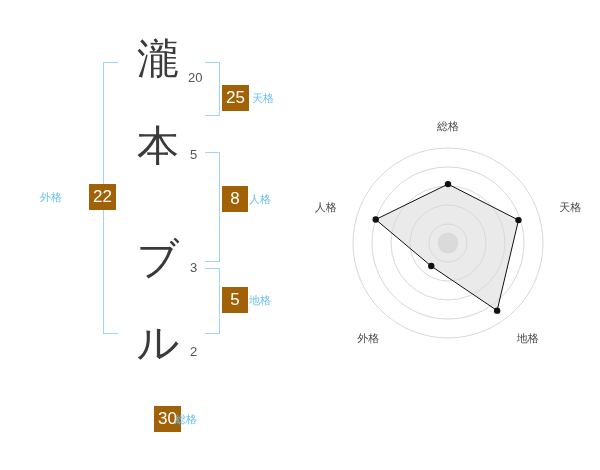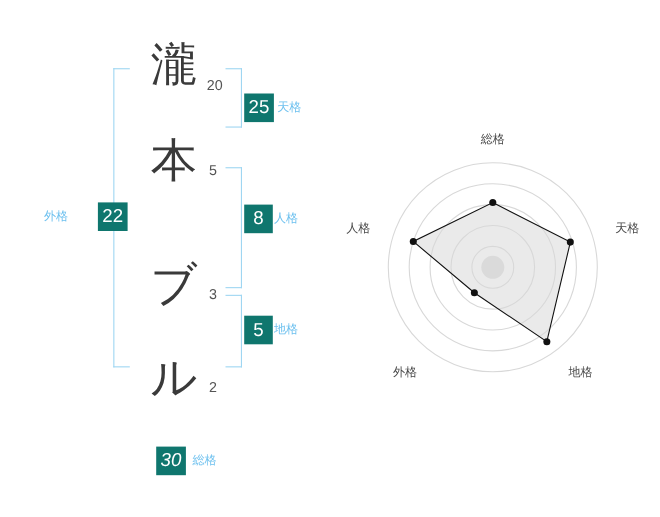--- a/index.html
+++ b/index.html
@@ -36,21 +36,21 @@
     width: 56px;
   }
   .stroke-num {
     position: absolute;
     font-size: 13px;
     color: #555;
     font-family: "Liberation Sans", sans-serif;
   }
   .score-box {
     position: absolute;
-    background: #0f766e;
+    background: #a16207;
     color: #ffffff;
     font-size: 17px;
     line-height: 26px;
     height: 26px;
     min-width: 26px;
     padding: 0 4px;
     text-align: center;
     box-sizing: border-box;
   }
   .score-label {
@@ -115,21 +115,21 @@
 
     <div class="score-box" style="left:222px; top:186px;">8</div>
     <div class="score-label" style="left:249px; top:186px;">人格</div>
 
     <div class="score-box" style="left:222px; top:287px;">5</div>
     <div class="score-label" style="left:249px; top:287px;">地格</div>
 
     <div class="score-box" style="left:89px; top:184px;">22</div>
     <div class="score-label" style="left:40px; top:184px;">外格</div>
 
-    <div class="score-box" style="left:142px; top:406px;font-style:italic;">30</div>
+    <div class="score-box" style="left:154px; top:406px;">30</div>
     <div class="score-label" style="left:175px; top:406px;">総格</div>
   </div>
 
   <div class="radar-panel">
     <svg class="radar-svg" width="300" height="470" viewBox="0 0 300 470">
       <g id="radar-grid">
           <circle cx="148" cy="243" r="95" fill="none" stroke="#d8d8d8" stroke-width="1"></circle>
           <circle cx="148" cy="243" r="76" fill="none" stroke="#d8d8d8" stroke-width="1"></circle>
           <circle cx="148" cy="243" r="57" fill="none" stroke="#d8d8d8" stroke-width="1"></circle>
           <circle cx="148" cy="243" r="38" fill="none" stroke="#d8d8d8" stroke-width="1"></circle>

